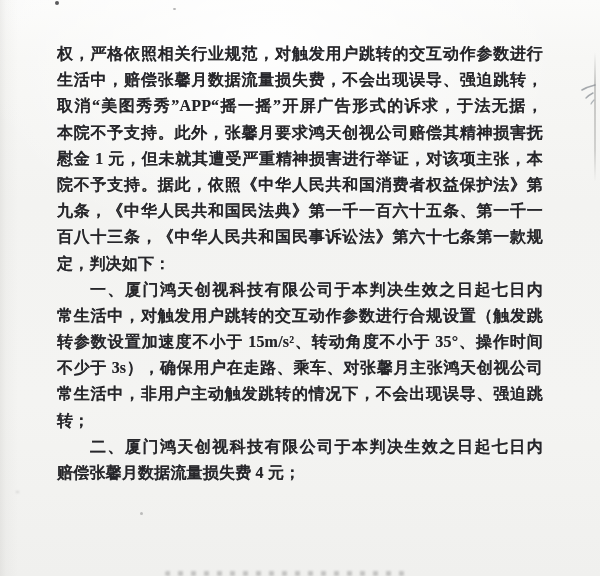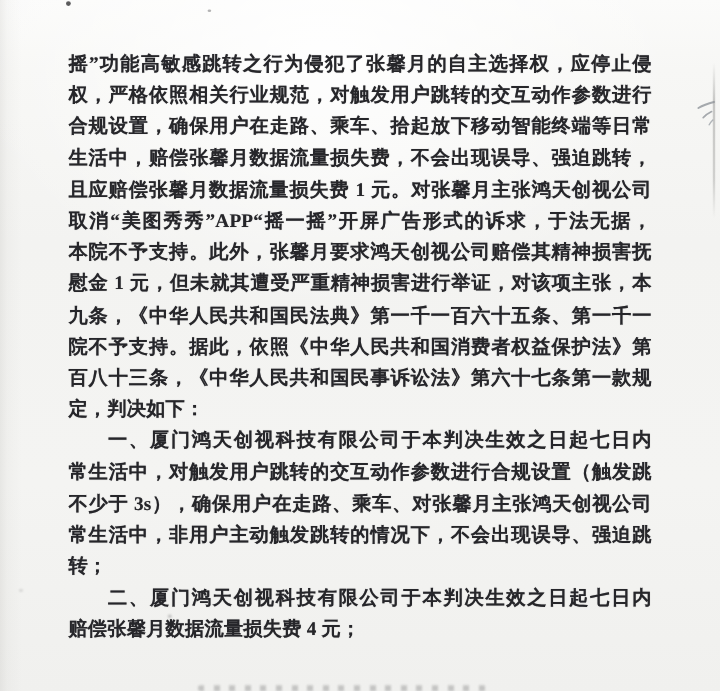--- a/index.html
+++ b/index.html
@@ -54,34 +54,32 @@
   }
 </style>
 </head>
 <body>
 
 <div class="page">
 
   <div class="edge-right"></div>
 
   <div class="textblock">
-    <div class="line fill">摇”功能高敏感跳转之行为侵犯了张馨月的自主选择权，应停止侵</div>
     <div class="line fill">权，严格依照相关行业规范，对触发用户跳转的交互动作参数进行</div>
-    <div class="line fill">合规设置，确保用户在走路、乘车、拾起放下移动智能终端等日常</div>
     <div class="line fill">生活中，赔偿张馨月数据流量损失费，不会出现误导、强迫跳转，</div>
-    <div class="line fill">且应赔偿张馨月数据流量损失费 1 元。对张馨月主张鸿天创视公司</div>
     <div class="line fill">取消“美图秀秀”APP“摇一摇”开屏广告形式的诉求，于法无据，</div>
     <div class="line fill">本院不予支持。此外，张馨月要求鸿天创视公司赔偿其精神损害抚</div>
     <div class="line fill">慰金 1 元，但未就其遭受严重精神损害进行举证，对该项主张，本</div>
+    <div class="line fill">院不予支持。据此，依照《中华人民共和国消费者权益保护法》第</div>
     <div class="line fill">九条，《中华人民共和国民法典》第一千一百六十五条、第一千一</div>
-    <div class="line fill">院不予支持。据此，依照《中华人民共和国消费者权益保护法》第</div>
     <div class="line fill">百八十三条，《中华人民共和国民事诉讼法》第六十七条第一款规</div>
     <div class="line short">定，判决如下：</div>
     <div class="line fill indent">一、厦门鸿天创视科技有限公司于本判决生效之日起七日内</div>
     <div class="line fill">常生活中，对触发用户跳转的交互动作参数进行合规设置（触发跳</div>
+    <div class="line fill">转参数设置加速度不小于 15m/s²、转动角度不小于 35°、操作时间</div>
     <div class="line fill">不少于 3s），确保用户在走路、乘车、对张馨月主张鸿天创视公司</div>
     <div class="line fill">常生活中，非用户主动触发跳转的情况下，不会出现误导、强迫跳</div>
     <div class="line short">转；</div>
     <div class="line fill indent">二、厦门鸿天创视科技有限公司于本判决生效之日起七日内</div>
     <div class="line short">赔偿张馨月数据流量损失费 4 元；</div>
   </div>
 
   <span class="speck s1"></span>
   <span class="speck s2"></span>
   <span class="speck s3"></span>

